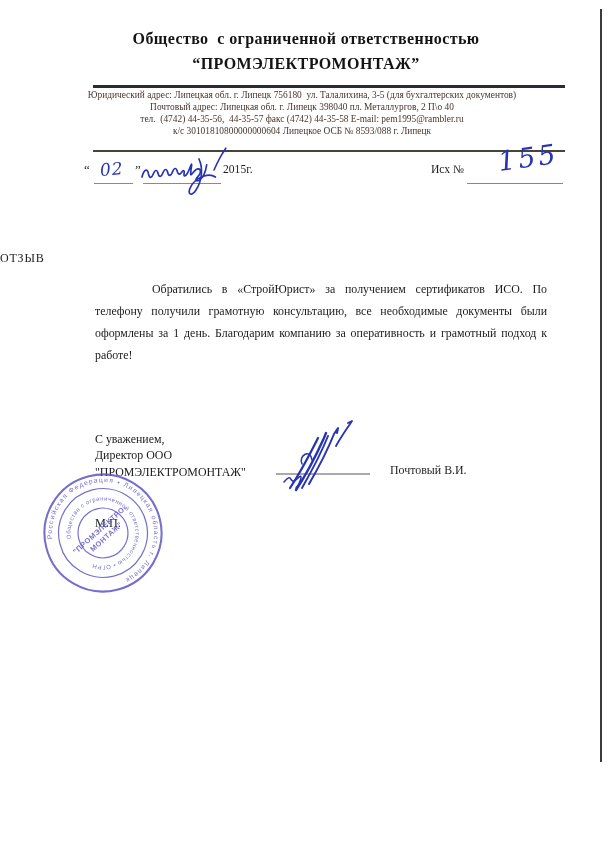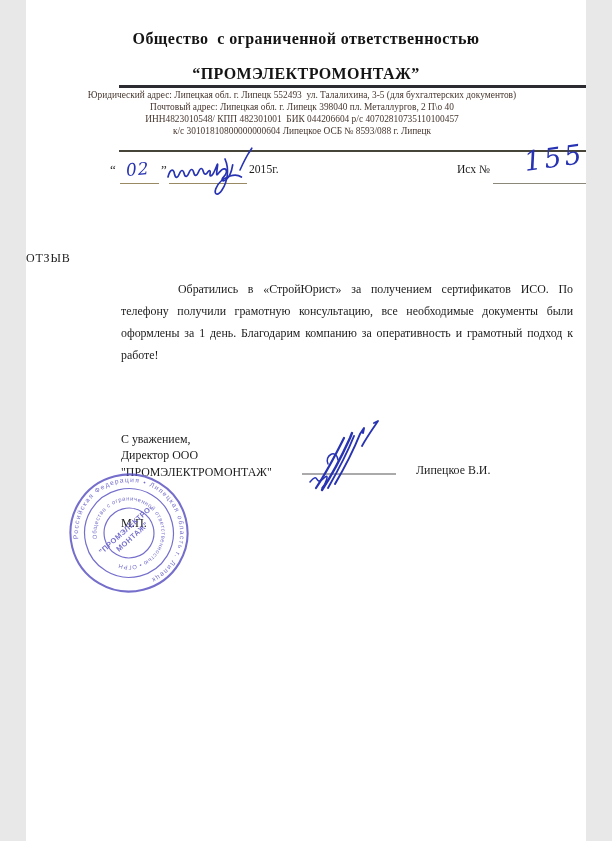--- a/index.html
+++ b/index.html
@@ -1,27 +1,27 @@
 <!DOCTYPE html>
 <html><head>
 <meta charset="utf-8">
 <style>
   html,body { margin:0; padding:0; background:#e8e8e8; }
   .page {
-    position:relative; width:560px; height:841px; margin:0 auto;
+    position:relative; width:612px; height:841px; margin:0 auto;
     background:#ffffff; overflow:hidden;
     font-family:"Liberation Serif", serif; color:#1e1e1e;
   }
   .title1, .title2 {
     position:absolute; left:0; right:0; text-align:center;
     font-weight:bold; font-size:16px; color:#141414; white-space:pre;
     letter-spacing:0.4px;
   }
   .title1 { top:30px; }
-  .title2 { top:65px; }
+  .title2 { top:55px; }
   .rule { position:absolute; left:93px; width:472px; }
   .rule1 { top:85px; height:2.6px; background:#2b2b31; }
   .rule2 { top:150px; height:2.2px; background:#47453a; }
   .addr {
     position:absolute; top:90px; left:0; right:8px; text-align:center;
     font-size:9.4px; line-height:11.9px; color:#46362e;
   }
   .addr div { white-space:pre; }
 
   .dq { position:absolute; font-size:13px; color:#2a2a2a; }
@@ -79,23 +79,23 @@
 </style>
 </head>
 <body>
 
 <div class="page">
 
   <div class="title1">Общество  с ограниченной ответственностью</div>
   <div class="title2">“ПРОМЭЛЕКТРОМОНТАЖ”</div>
   <div class="rule rule1"></div>
   <div class="addr">
-    <div>Юридический адрес: Липецкая обл. г. Липецк 552493  ул. Талалихина, 3-5 (для бухгалтерских документов)</div>
+    <div>Юридический адрес: Липецкая обл. г. Липецк 756180  ул. Талалихина, 3-5 (для бухгалтерских документов)</div>
     <div>Почтовый адрес: Липецкая обл. г. Липецк 398040 пл. Металлургов, 2 П\о 40</div>
-    <div>ИНН4823010548/ КПП 482301001  БИК 044206604 р/с 40702810735110100457</div>
+    <div>тел.  (4742) 44-35-56,  44-35-57 факс (4742) 44-35-58 E-mail: pem1995@rambler.ru</div>
     <div>к/с 30101810800000000604 Липецкое ОСБ № 8593/088 г. Липецк</div>
   </div>
   <div class="rule rule2"></div>
 
   <span class="dq dq-open">“</span>
   <span class="u-line day-line"></span>
   <span class="hw day-text">02</span>
   <span class="dq dq-close">”</span>
   <span class="u-line month-line"></span>
   <svg class="month-svg" width="106" height="54" viewBox="0 0 106 54">
@@ -124,21 +124,21 @@
     <g fill="none" stroke="#2733b2" stroke-linecap="round" stroke-linejoin="round">
       <path stroke-width="1.6" d="M18,62 C28,50 22,68 32,58 C38,52 34,64 30,68"></path>
       <path stroke-width="2.2" d="M24,68 C32,56 42,38 52,18"></path>
       <path stroke-width="2.4" d="M30,70 C38,58 48,40 58,18 l2,-5"></path>
       <path stroke-width="1.9" d="M36,68 C44,54 54,36 62,16"></path>
       <path stroke-width="2.0" d="M43,64 C50,52 60,34 68,14 l4,-6 l-1,5"></path>
       <path stroke-width="1.5" d="M36,44 C32,36 44,28 46,40"></path>
       <path stroke-width="1.8" d="M70,26 C75,17 80,10 84,4 l2,-3 l-4,2"></path>
     </g>
   </svg>
-  <div class="sig-name">Липецкое В.И.</div>
+  <div class="sig-name">Почтовый В.И.</div>
 
   <div class="mp-label">М.П.</div>
 
   <div class="stamp-wrap">
     <svg width="130" height="130" viewBox="0 0 120 120">
       <defs>
         <path id="ringOuter" d="M 13,60 a 47,47 0 1 1 94,0 a 47,47 0 1 1 -94,0"></path>
         <path id="ringInner" d="M 30,60 a 30,30 0 1 1 60,0 a 30,30 0 1 1 -60,0"></path>
       </defs>
       <g fill="none" stroke="#5b54c2">

